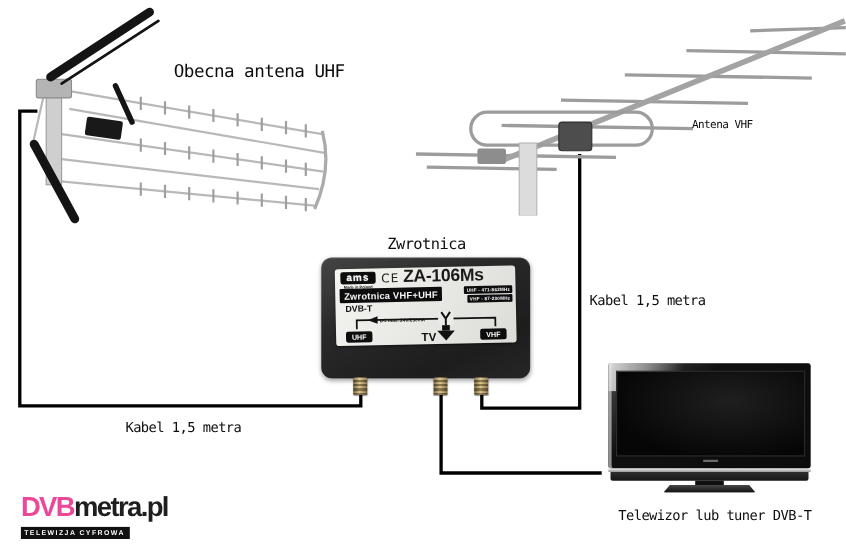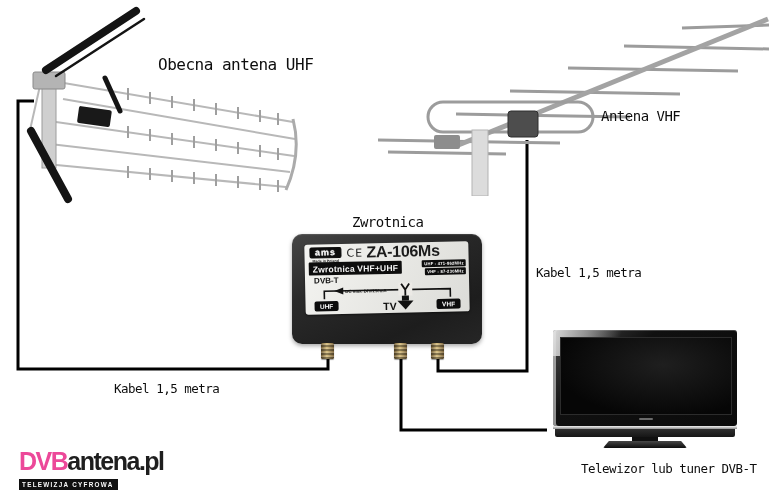--- a/index.html
+++ b/index.html
@@ -7,25 +7,25 @@
     position:relative;width:769px;height:496px;background:#ffffff;
     font-family:"Liberation Sans",sans-serif;overflow:hidden;
   }
   
   .lbl{
     position:absolute;color:#0d0d0d;
     font-family:"DejaVu Sans Mono",monospace;
     white-space:nowrap;letter-spacing:-0.5px;
   }
   .lbl-uhf{left:158px;top:55px;font-size:16px;}
-  .lbl-vhf{left:601px;top:108px;font-size:14px;}
+  .lbl-vhf{left:629px;top:108px;font-size:10px;}
   .lbl-zwrotnica{left:352px;top:214px;font-size:14px;}
   .lbl-kabel-left{left:114px;top:381px;font-size:12.5px;}
   .lbl-kabel-right{left:536px;top:265px;font-size:12.5px;}
-  .lbl-tv{left:581px;top:461px;font-size:12.5px;}
+  .lbl-tv{left:562px;top:461px;font-size:12.5px;}
 
   
   .cables{position:absolute;left:0;top:0;}
 
   
   .device{
     position:absolute;left:292px;top:234px;width:190px;height:110px;
     background:linear-gradient(155deg,#454545 0%,#2a2a2a 35%,#1d1d1d 75%,#262626 100%);
     border-radius:10px;
     box-shadow:0 2px 4px rgba(0,0,0,.35), inset 0 1px 1px rgba(255,255,255,.12);
@@ -223,17 +223,17 @@
   </div>
 
   <div class="lbl lbl-uhf">Obecna antena UHF</div>
   <div class="lbl lbl-vhf">Antena VHF</div>
   <div class="lbl lbl-zwrotnica">Zwrotnica</div>
   <div class="lbl lbl-kabel-left">Kabel 1,5 metra</div>
   <div class="lbl lbl-kabel-right">Kabel 1,5 metra</div>
   <div class="lbl lbl-tv">Telewizor lub tuner DVB-T</div>
 
   <div class="logo">
-    <div class="logo-line"><span class="logo-dvb">DVB</span><span class="logo-sklep">antena.pl</span></div>
+    <div class="logo-line"><span class="logo-dvb">DVB</span><span class="logo-sklep">metra.pl</span></div>
     <div class="logo-tag">TELEWIZJA CYFROWA</div>
   </div>
 
 </div>
 
 </body></html>

